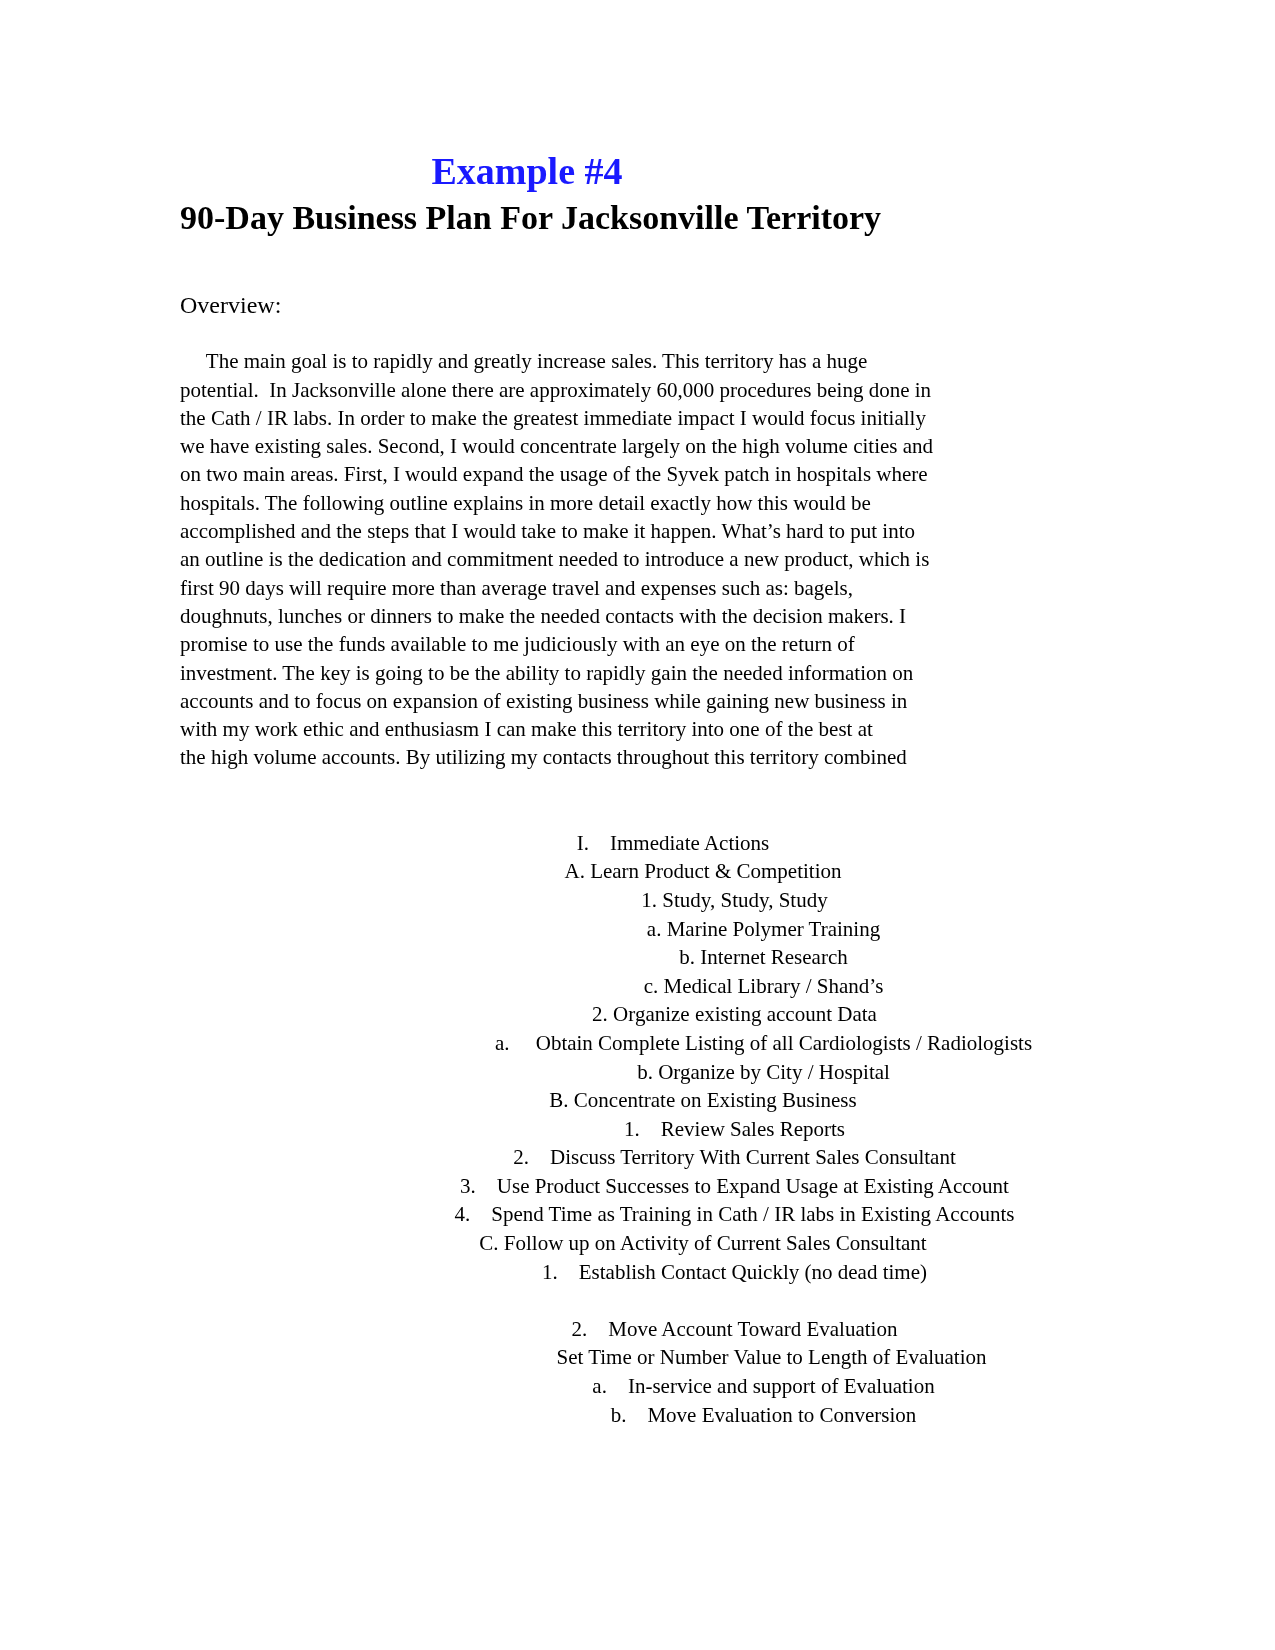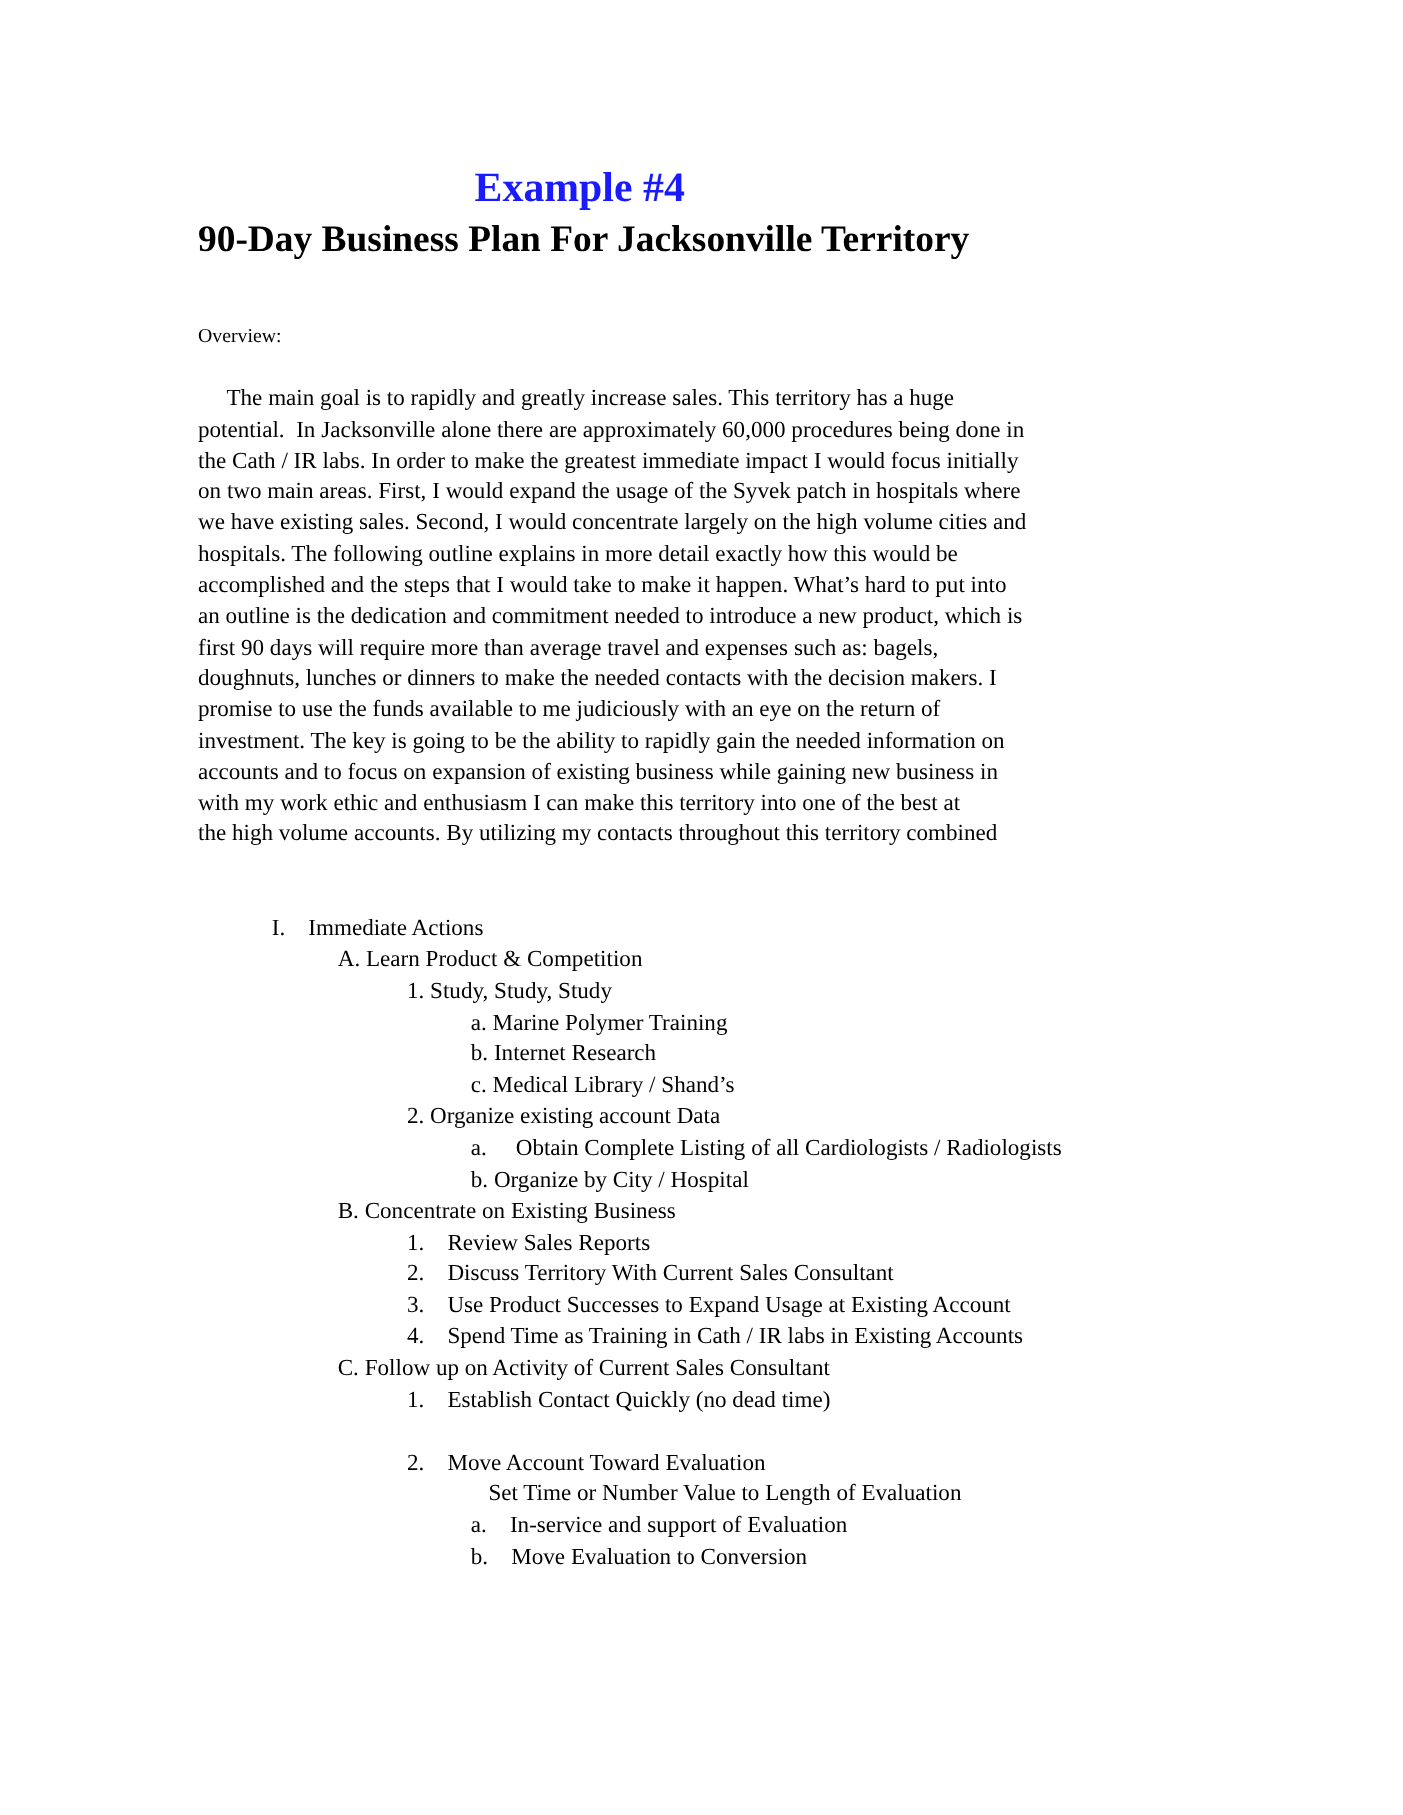--- a/index.html
+++ b/index.html
@@ -27,41 +27,42 @@
     white-space: pre;
   }
   .doc-heading {
     font-size: 34px;
     font-weight: bold;
     line-height: 39px;
     margin-top: 6px;
     white-space: pre;
   }
   .overview-label {
-    font-size: 18px;
+    font-size: 24px;
     line-height: 28.3px;
     margin-top: 54px;
     white-space: pre;
   }
   .paragraph {
     margin-top: 28px;
     font-size: 21px;
     line-height: 28.3px;
   }
   .paragraph .para-line {
     white-space: pre;
   }
   .outline {
     margin-top: 57px;
     font-size: 21px;
     line-height: 28.6px;
   }
   .outline .ol-line {
     white-space: pre;
     min-height: 28.6px;
+    text-align: center;
   }
   .lvl-1  { margin-left: 67px; }
   .lvl-2  { margin-left: 127px; }
   .lvl-3  { margin-left: 190px; }
   .lvl-3s { margin-left: 264px; }
   .lvl-4  { margin-left: 248px; }
   .lvl-4c { margin-left: 292px; }
   .lvl-blank { margin-left: 190px; }
 </style>
 </head>
@@ -71,22 +72,22 @@
   <div class="doc-title" style="color: rgb(26, 26, 255);">Example #4</div>
 
   <div class="doc-heading">90-Day Business Plan For Jacksonville Territory</div>
 
   <div class="overview-label">Overview:</div>
 
   <div class="paragraph">
       <div class="para-line">     The main goal is to rapidly and greatly increase sales. This territory has a huge</div>
       <div class="para-line">potential.  In Jacksonville alone there are approximately 60,000 procedures being done in</div>
       <div class="para-line">the Cath / IR labs. In order to make the greatest immediate impact I would focus initially</div>
+      <div class="para-line">we have existing sales. Second, I would concentrate largely on the high volume cities and</div>
       <div class="para-line">on two main areas. First, I would expand the usage of the Syvek patch in hospitals where</div>
-      <div class="para-line">we have existing sales. Second, I would concentrate largely on the high volume cities and</div>
       <div class="para-line">hospitals. The following outline explains in more detail exactly how this would be</div>
       <div class="para-line">accomplished and the steps that I would take to make it happen. What’s hard to put into</div>
       <div class="para-line">an outline is the dedication and commitment needed to introduce a new product, which is</div>
       <div class="para-line">first 90 days will require more than average travel and expenses such as: bagels,</div>
       <div class="para-line">doughnuts, lunches or dinners to make the needed contacts with the decision makers. I</div>
       <div class="para-line">promise to use the funds available to me judiciously with an eye on the return of</div>
       <div class="para-line">investment. The key is going to be the ability to rapidly gain the needed information on</div>
       <div class="para-line">accounts and to focus on expansion of existing business while gaining new business in</div>
       <div class="para-line">with my work ethic and enthusiasm I can make this territory into one of the best at</div>
       <div class="para-line">the high volume accounts. By utilizing my contacts throughout this territory combined</div>

